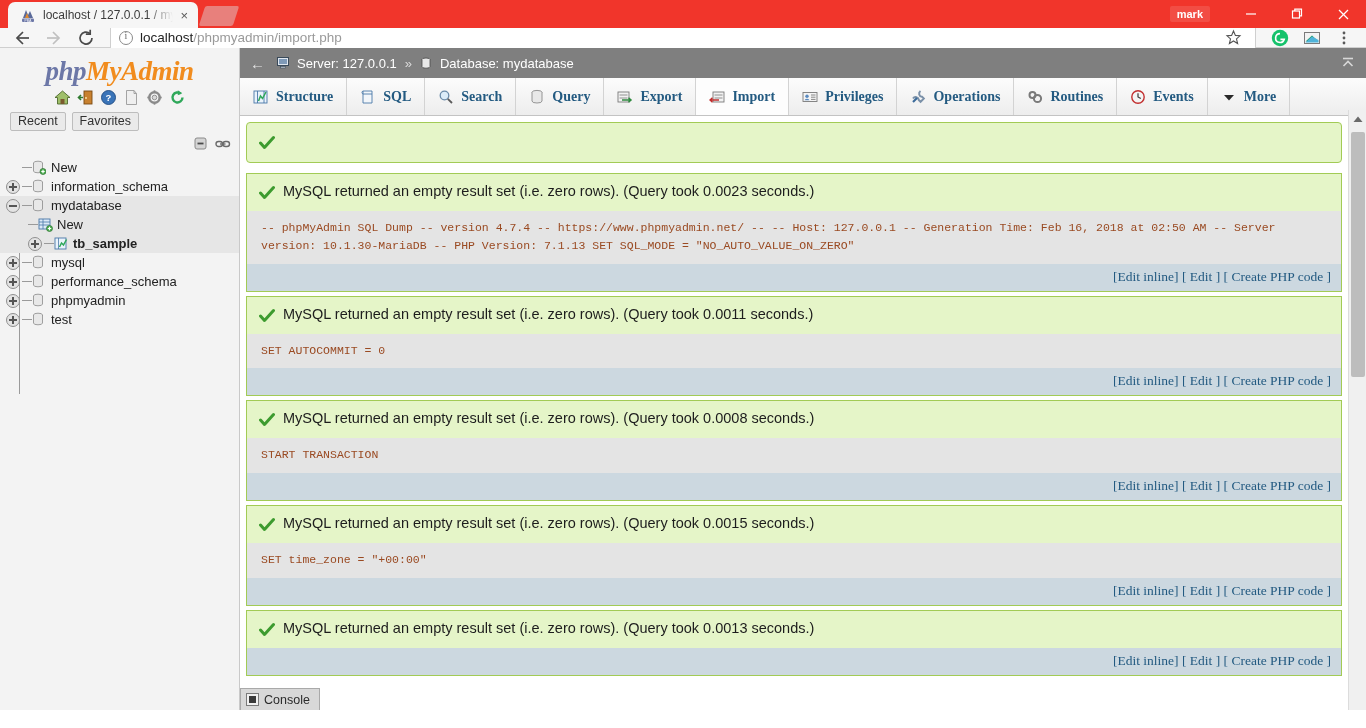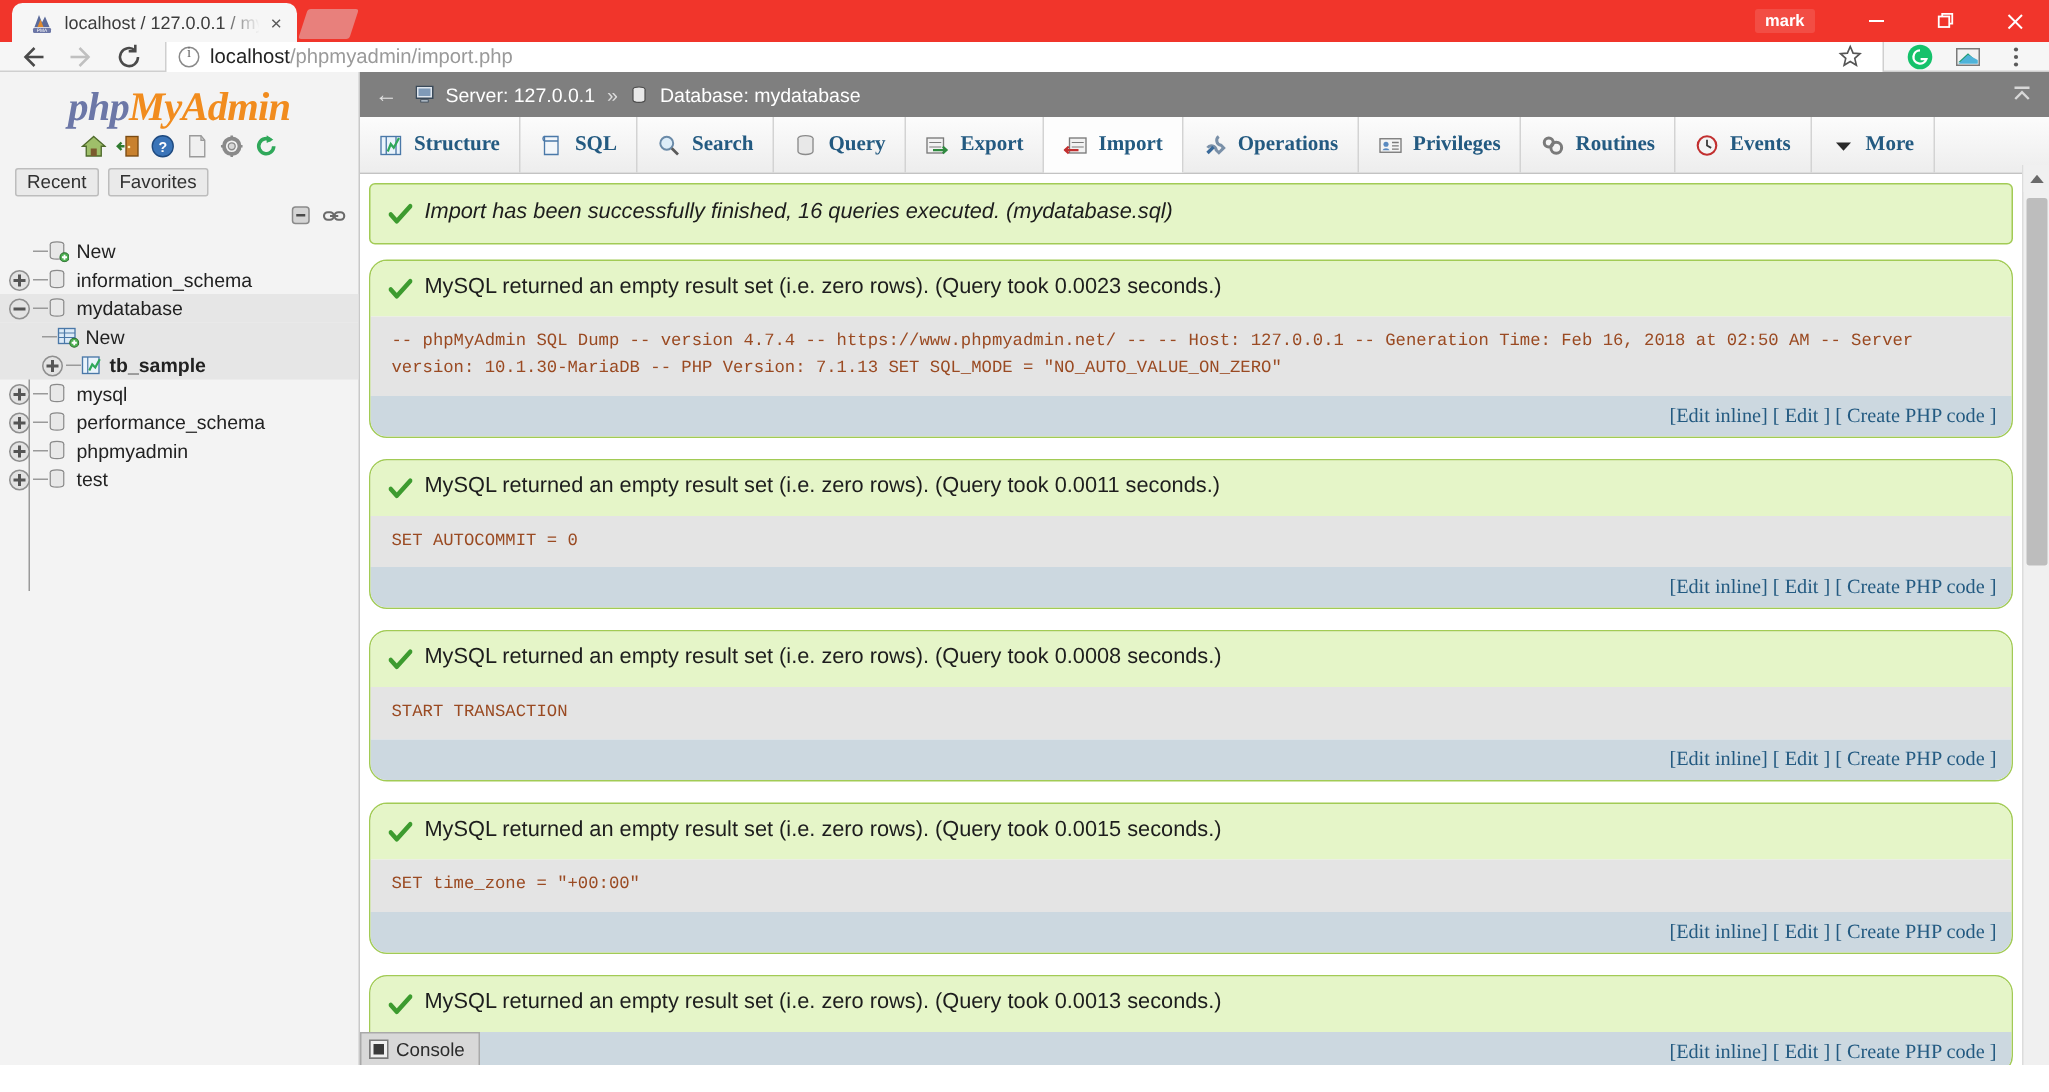--- a/index.html
+++ b/index.html
@@ -175,21 +175,21 @@
     display: flex; align-items: flex-start; gap: 8px;
     font-size: 14.5px; color: #1d1d1d;
   }
   .notice.italic { font-style: italic; }
   .check {
     flex: 0 0 16px; width: 16px; height: 16px; margin-top: 2px; position: relative;
   }
   .check svg { display: block; }
 
   .result-block {
-    border: 1px solid #a2cb55; border-radius: 12px; margin-bottom: 14px;
+    border: 1px solid #a2cb55; border-radius: 0; margin-bottom: 4px;
     overflow: hidden; background: #fff;
   }
   .result-head {
     background: #e5f5c8; padding: 9px 12px 10px 12px;
     display: flex; align-items: flex-start; gap: 8px;
     font-size: 14.5px; color: #1d1d1d;
   }
   .result-sql {
     background: #e4e4e4; padding: 8px 14px 9px 14px;
     font-family: "Liberation Mono", monospace; font-size: 11.5px;
@@ -596,42 +596,42 @@
               <line x1="5.5" y1="6" x2="13.5" y2="6" stroke="#7a7a7a" stroke-width="0.8"></line>
               <line x1="5.5" y1="9" x2="13.5" y2="9" stroke="#7a7a7a" stroke-width="0.8"></line>
               <path d="M10 11 L1.5 11 M3.5 8.8 L1 11 L3.5 13.2" stroke="#c23030" stroke-width="1.5" fill="none"></path>
             </svg>
         </span>
         <span>Import</span>
       </div>
       <div class="nav-tab">
         <span class="t-icon">
           <svg width="16" height="16" viewBox="0 0 16 16">
-              <path d="M10.5 2 A3.2 3.2 0 0 0 12 7.8 L13.8 9.6 L10.6 12.8 L8.8 11 A3.2 3.2 0 0 0 3 9.5" fill="none" stroke="#7a90a8" stroke-width="2"></path>
-              <line x1="3" y1="13" x2="7" y2="9" stroke="#3a6a9a" stroke-width="2.2"></line>
-            </svg>
-        </span>
-        <span>Operations</span>
-      </div>
-      <div class="nav-tab">
-        <span class="t-icon">
-          <svg width="16" height="16" viewBox="0 0 16 16">
               <rect x="1" y="3.5" width="14" height="9" fill="#f4f4f4" stroke="#7a7a7a" stroke-width="0.9"></rect>
               <circle cx="5" cy="7.2" r="1.7" fill="#5a8ac0"></circle>
               <path d="M2.6 11.2 A2.6 2.2 0 0 1 7.4 11.2 Z" fill="#5a8ac0"></path>
               <line x1="9" y1="6" x2="13.5" y2="6" stroke="#7a7a7a" stroke-width="0.9"></line>
               <line x1="9" y1="8.2" x2="13.5" y2="8.2" stroke="#7a7a7a" stroke-width="0.9"></line>
               <line x1="9" y1="10.4" x2="13.5" y2="10.4" stroke="#7a7a7a" stroke-width="0.9"></line>
             </svg>
         </span>
         <span>Privileges</span>
       </div>
       <div class="nav-tab">
         <span class="t-icon">
           <svg width="16" height="16" viewBox="0 0 16 16">
+              <path d="M10.5 2 A3.2 3.2 0 0 0 12 7.8 L13.8 9.6 L10.6 12.8 L8.8 11 A3.2 3.2 0 0 0 3 9.5" fill="none" stroke="#7a90a8" stroke-width="2"></path>
+              <line x1="3" y1="13" x2="7" y2="9" stroke="#3a6a9a" stroke-width="2.2"></line>
+            </svg>
+        </span>
+        <span>Operations</span>
+      </div>
+      <div class="nav-tab">
+        <span class="t-icon">
+          <svg width="16" height="16" viewBox="0 0 16 16">
               <circle cx="5.5" cy="6" r="3" fill="none" stroke="#7a7a7a" stroke-width="2"></circle>
               <circle cx="10.5" cy="9.5" r="3.6" fill="none" stroke="#7a7a7a" stroke-width="2"></circle>
             </svg>
         </span>
         <span>Routines</span>
       </div>
       <div class="nav-tab">
         <span class="t-icon">
           <svg width="16" height="16" viewBox="0 0 16 16">
               <circle cx="8" cy="8" r="6.2" fill="#f4f4f4" stroke="#c23030" stroke-width="1.4"></circle>
@@ -651,21 +651,20 @@
     </div>
 
     <div id="content">
 
       <div class="notice italic">
         <span class="check">
           <svg width="16" height="16" viewBox="0 0 16 16">
               <polyline points="1.5,8 5.5,12.5 14.5,2.5" fill="none" stroke="#3d9b2f" stroke-width="3" stroke-linecap="round" stroke-linejoin="round"></polyline>
             </svg>
         </span>
-        <span>Import has been successfully finished, 16 queries executed. (mydatabase.sql)</span>
       </div>
 
       <div class="result-block">
         <div class="result-head">
           <span class="check">
             <svg width="16" height="16" viewBox="0 0 16 16">
                 <polyline points="1.5,8 5.5,12.5 14.5,2.5" fill="none" stroke="#3d9b2f" stroke-width="3" stroke-linecap="round" stroke-linejoin="round"></polyline>
               </svg>
           </span>
           <span>MySQL returned an empty result set (i.e. zero rows). (Query took 0.0023 seconds.)</span>

